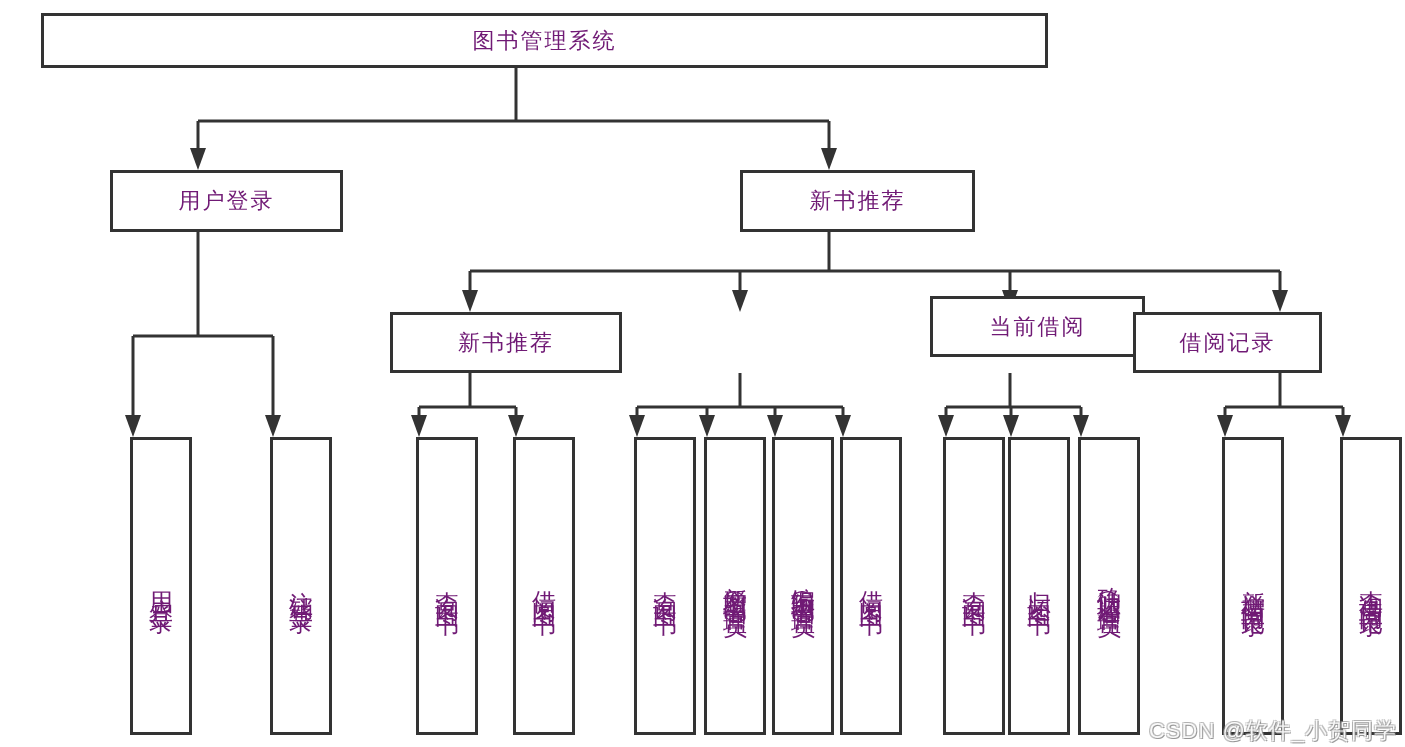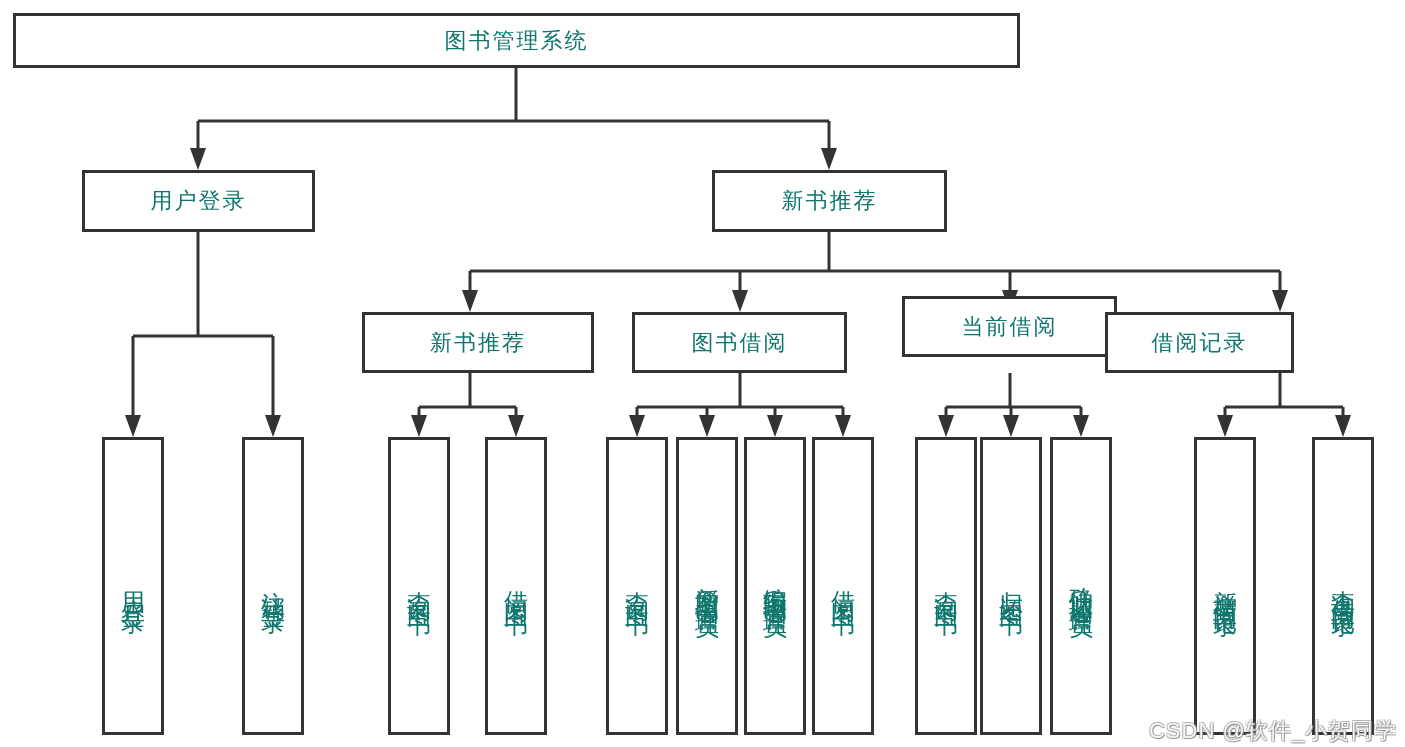--- a/index.html
+++ b/index.html
@@ -21,25 +21,26 @@
     top: 0;
     width: 1405px;
     height: 747px;
     z-index: 1;
   }
   .node {
     position: absolute;
     box-sizing: border-box;
     border: 3px solid #333333;
     background: #ffffff;
-    color: #0f766e;
+    color: #701a75;
     display: flex;
     align-items: center;
     justify-content: center;
     z-index: 2;
+    margin-left: 28px;
   }
   .hbox {
     font-size: 22px;
     letter-spacing: 2px;
     white-space: nowrap;
   }
   .leaf {
     writing-mode: vertical-rl;
     text-orientation: mixed;
     font-size: 24px;
@@ -135,21 +136,20 @@
       <polygon points="1335,415 1351,415 1343,437"></polygon>
     </g>
   </svg>
 
   <div class="node hbox" style="left:13px;top:13px;width:1007px;height:55px">图书管理系统</div>
 
   <div class="node hbox" style="left:82px;top:170px;width:233px;height:62px">用户登录</div>
   <div class="node hbox" style="left:712px;top:170px;width:235px;height:62px">新书推荐</div>
 
   <div class="node hbox" style="left:362px;top:312px;width:232px;height:61px">新书推荐</div>
-  <div class="node hbox" style="left:632px;top:312px;width:215px;height:61px">图书借阅</div>
   <div class="node hbox" style="left:902px;top:296px;width:215px;height:61px">当前借阅</div>
   <div class="node hbox" style="left:1105px;top:312px;width:189px;height:61px">借阅记录</div>
 
   <div class="node leaf" style="left:102px;top:437px;width:62px;height:298px">用户登录</div>
   <div class="node leaf" style="left:242px;top:437px;width:62px;height:298px">注销登录</div>
 
   <div class="node leaf" style="left:388px;top:437px;width:62px;height:298px">查询图书</div>
   <div class="node leaf" style="left:485px;top:437px;width:62px;height:298px">借阅图书</div>
 
   <div class="node leaf" style="left:606px;top:437px;width:62px;height:298px">查询图书</div>

